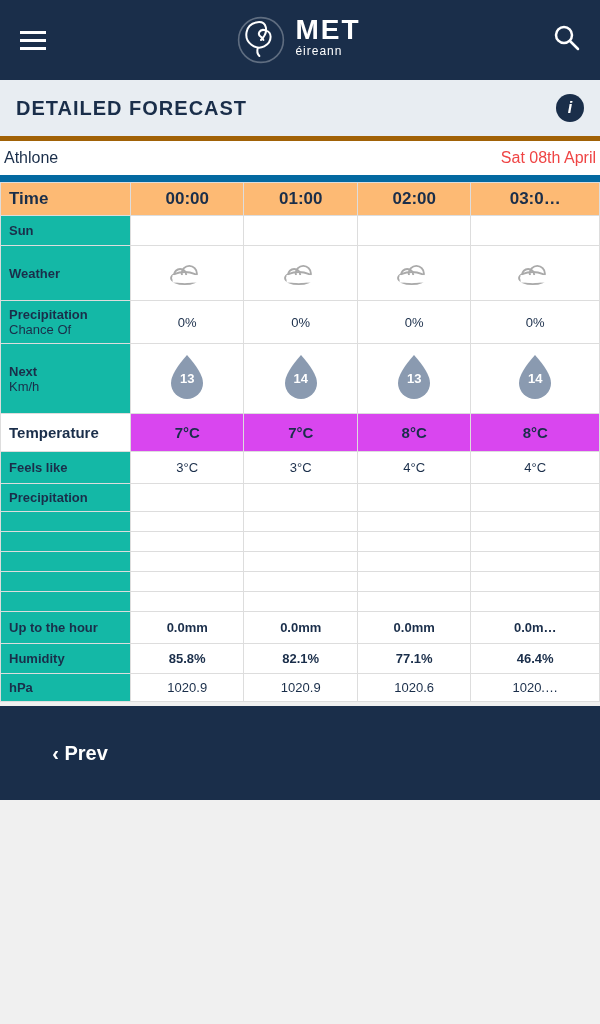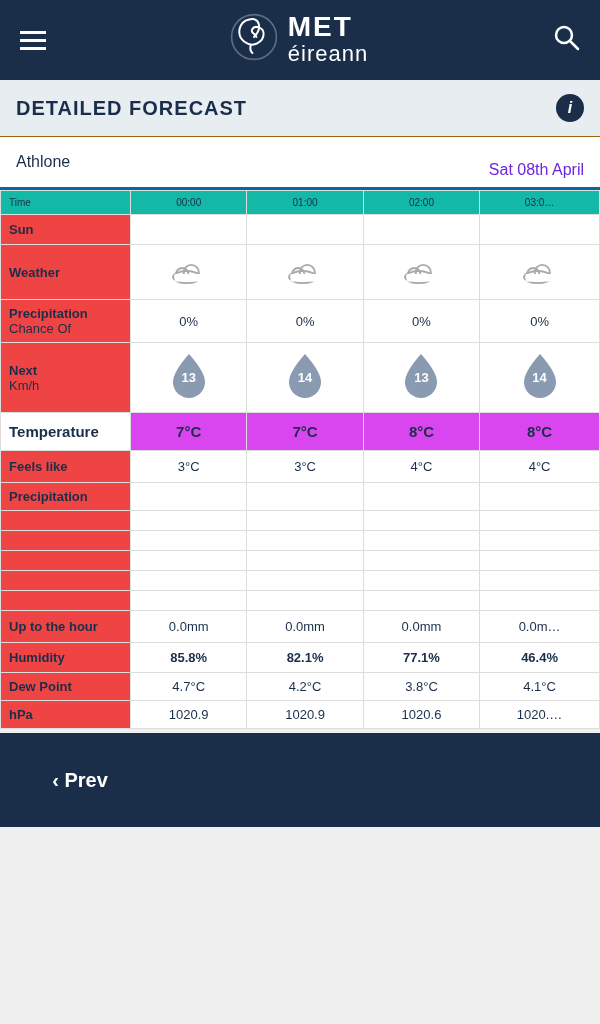--- a/index.html
+++ b/index.html
@@ -48,37 +48,37 @@
       flex-direction: column;
       color: white;
     }
     .logo-met {
       font-size: 28px;
       font-weight: bold;
       letter-spacing: 2px;
       line-height: 1;
     }
     .logo-eireann {
-      font-size: 22px;
+      font-size: 12px;
       letter-spacing: 1px;
     }
     .header-search {
       color: white;
       font-size: 24px;
       cursor: pointer;
     }
 
     
     .section-title-bar {
       background: #e8edf2;
       padding: 14px 16px;
       display: flex;
       align-items: center;
       justify-content: space-between;
-      border-bottom: 1px solid #a16207;
+      border-bottom: 5px solid #a16207;
     }
     .section-title {
       font-size: 20px;
       font-weight: bold;
       color: #1a2e4a;
       letter-spacing: 1px;
     }
     .info-icon {
       width: 28px;
       height: 28px;
@@ -90,65 +90,64 @@
       justify-content: center;
       font-style: italic;
       font-weight: bold;
       font-size: 16px;
       cursor: pointer;
     }
 
     
     .location-bar {
       background: white;
-      padding: 8px 16px;
+      padding: 8px 4px;
       display: flex;
       justify-content: space-between;
       align-items: center;
-      border-bottom: 3px solid #0369a1;
+      border-bottom: 7px solid #0369a1;
     }
     .location-name {
       font-size: 16px;
       color: #1a2e4a;
     }
     .location-date {
       font-size: 16px;
-      color: #6d28d9;
-      margin-top: 16px;
+      color: #ef4444;
     }
 
     
     .forecast-table {
       width: 100%;
       border-collapse: collapse;
       background: white;
     }
     .forecast-table td, .forecast-table th {
       border: 1px solid #ddd;
       text-align: center;
       padding: 6px 4px;
       font-size: 13px;
       color: #1a2e4a;
       min-width: 0;
     }
     .forecast-table .row-label {
       text-align: left;
       padding-left: 8px;
-      background: #ef4444;
+      background: #14b8a6;
       font-weight: bold;
       width: 130px;
       min-width: 130px;
     }
     .forecast-table .row-label-sub {
       font-weight: normal;
     }
     .forecast-table .time-header {
-      font-weight: normal;
-      background: #14b8a6;
-      font-size: 10px;
+      font-weight: bold;
+      background: #fdba74;
+      font-size: 17px;
     }
     .sun-row td {
       height: 30px;
     }
     .weather-row td {
       height: 55px;
     }
     .precip-row td {
       height: 40px;
     }
@@ -192,20 +191,21 @@
       height: 28px;
     }
     .precip2-row .row-label {
       font-weight: bold;
     }
     .empty-rows td {
       height: 20px;
     }
     .uphour-row td {
       height: 32px;
+      font-weight: bold;
     }
     .humidity-row td {
       height: 30px;
       font-weight: bold;
       margin-left: 31px;
     }
     .humidity-row .row-label {
       font-weight: bold;
     }
     .dewpoint-row td {
@@ -461,27 +461,20 @@
   </tr>
 
   <tr class="humidity-row">
     <td class="row-label">Humidity</td>
     <td>85.8%</td>
     <td>82.1%</td>
     <td>77.1%</td>
     <td>46.4%</td>
   </tr>
 
-  <tr class="dewpoint-row">
-    <td class="row-label">Dew Point</td>
-    <td>4.7°C</td>
-    <td>4.2°C</td>
-    <td>3.8°C</td>
-    <td>4.1°C</td>
-  </tr>
 
   <tr class="hpa-row">
     <td class="row-label">hPa</td>
     <td>1020.9</td>
     <td>1020.9</td>
     <td>1020.6</td>
     <td>1020.…</td>
   </tr>
 </tbody>
     </table>

